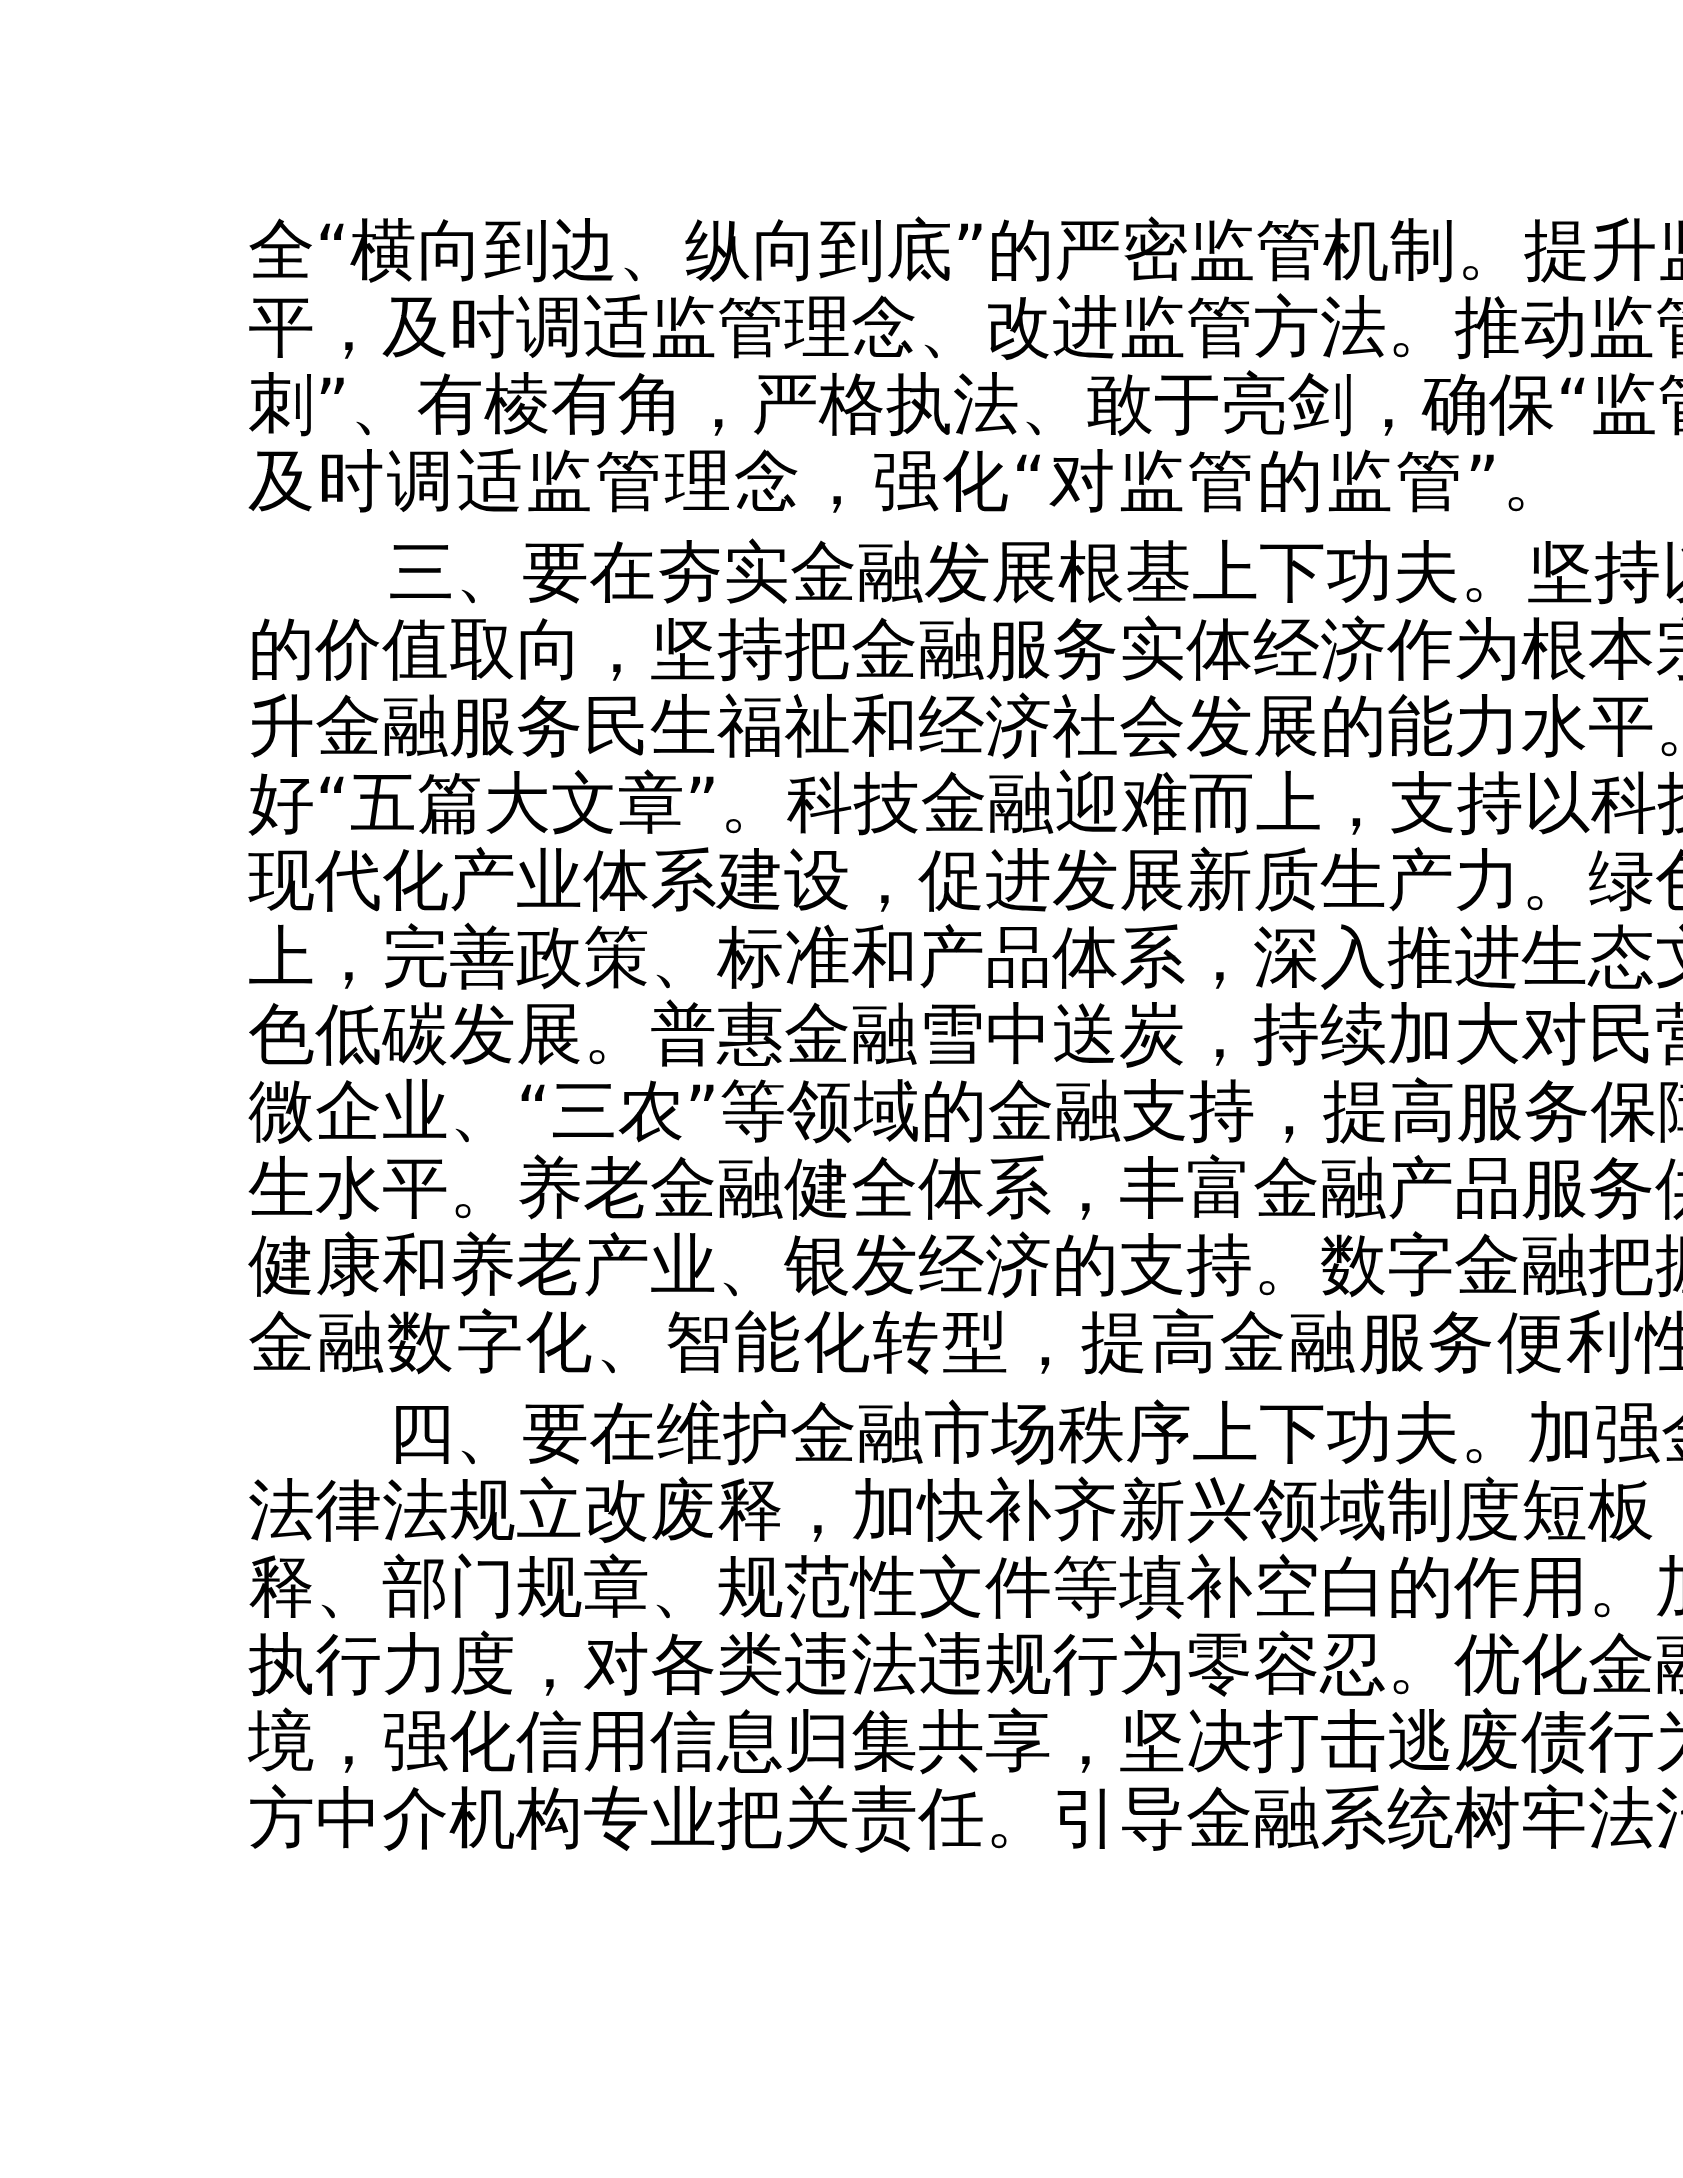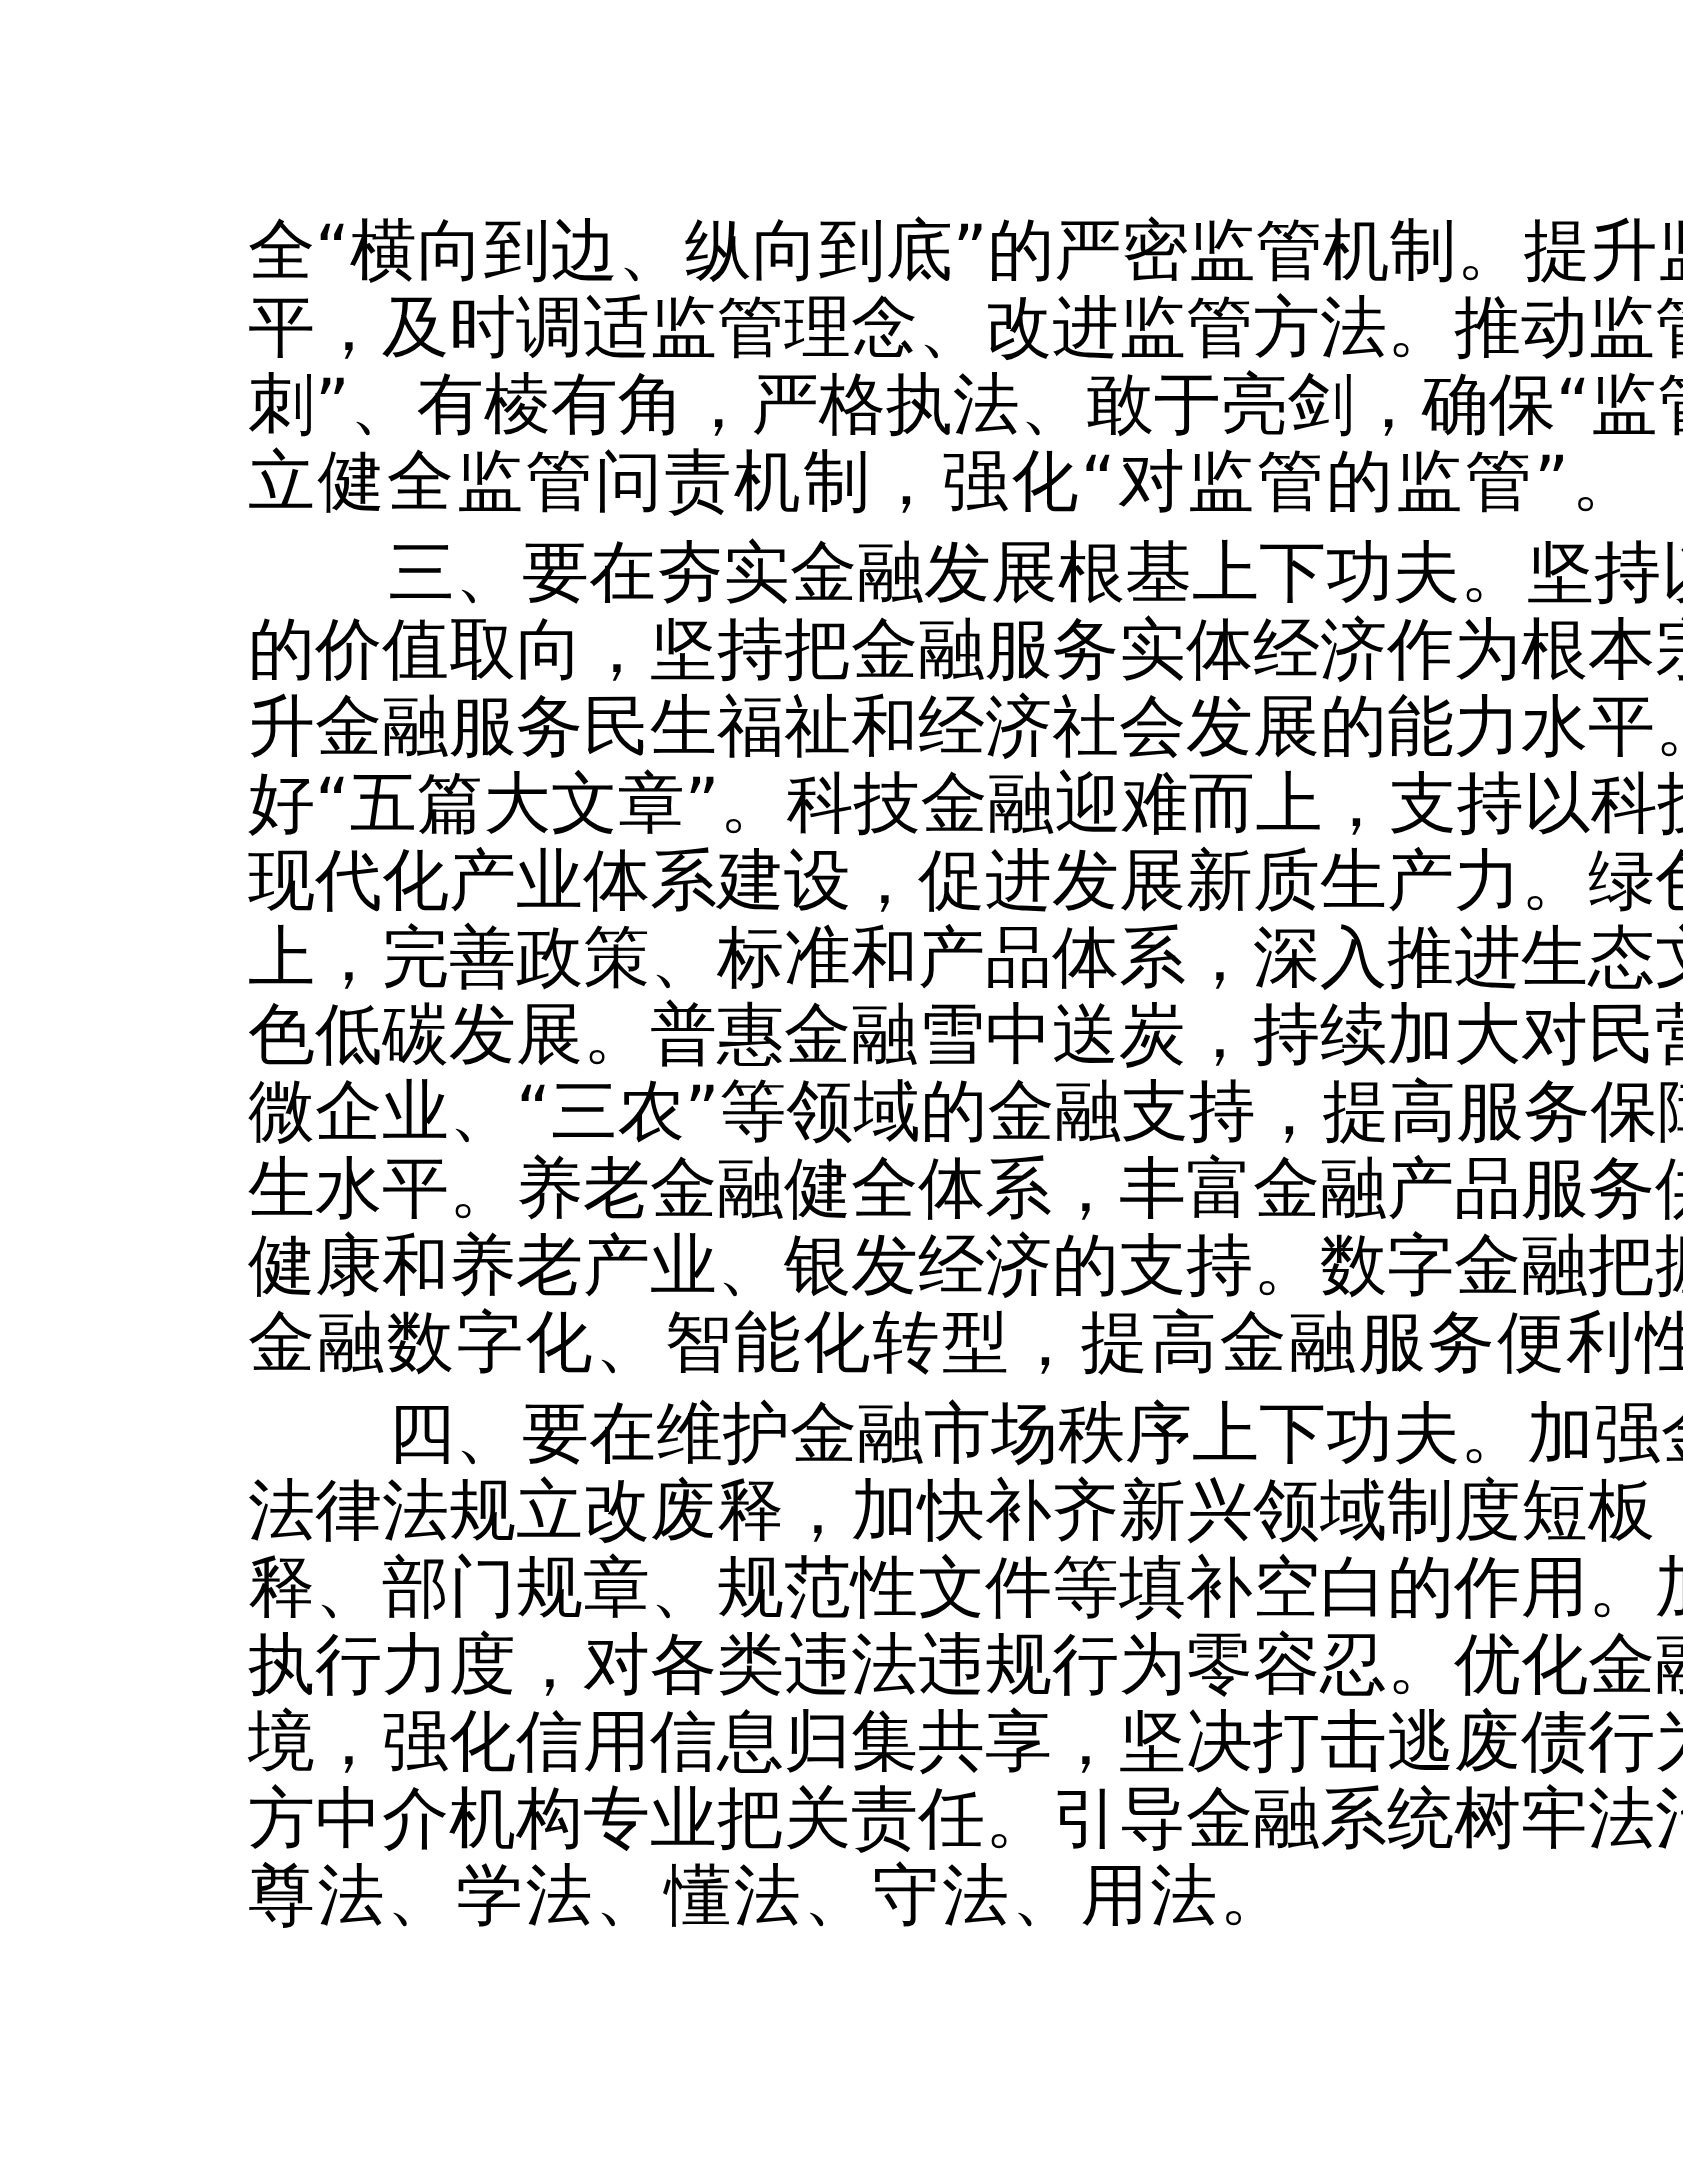--- a/index.html
+++ b/index.html
@@ -46,21 +46,21 @@
   </style>
 </head>
 <body>
 
 <div class="page">
 
   <div class="para">
     <span class="line">全“横向到边、纵向到底”的严密监管机制。提升监管能力水</span>
     <span class="line">平，及时调适监管理念、改进监管方法。推动监管“长牙带</span>
     <span class="line">刺”、有棱有角，严格执法、敢于亮剑，确保“监管姓监”。建</span>
-    <span class="line last">立健全监管问责机制，强化“对监管的监管”。</span>
+    <span class="line last">及时调适监管理念，强化“对监管的监管”。</span>
   </div>
 
   <div class="para">
     <span class="line indent">三、要在夯实金融发展根基上下功夫。坚持以人民为中心</span>
     <span class="line">的价值取向，坚持把金融服务实体经济作为根本宗旨，不断提</span>
     <span class="line">升金融服务民生福祉和经济社会发展的能力水平。重点做</span>
     <span class="line">好“五篇大文章”。科技金融迎难而上，支持以科技创新引领</span>
     <span class="line">现代化产业体系建设，促进发展新质生产力。绿色金融乘势而</span>
     <span class="line">上，完善政策、标准和产品体系，深入推进生态文明建设和绿</span>
     <span class="line">色低碳发展。普惠金融雪中送炭，持续加大对民营经济、中小</span>
@@ -70,17 +70,16 @@
     <span class="line last">金融数字化、智能化转型，提高金融服务便利性和竞争力。</span>
   </div>
 
   <div class="para">
     <span class="line indent">四、要在维护金融市场秩序上下功夫。加强金融领域重要</span>
     <span class="line">法律法规立改废释，加快补齐新兴领域制度短板，发挥司法解</span>
     <span class="line">释、部门规章、规范性文件等填补空白的作用。加大金融法制</span>
     <span class="line">执行力度，对各类违法违规行为零容忍。优化金融领域信用环</span>
     <span class="line">境，强化信用信息归集共享，坚决打击逃废债行为，压实第三</span>
     <span class="line">方中介机构专业把关责任。引导金融系统树牢法治意识，自觉</span>
-    <span class="line last">尊法、学法、懂法、守法、用法。</span>
   </div>
 
 </div>
 
 
 </body></html>

